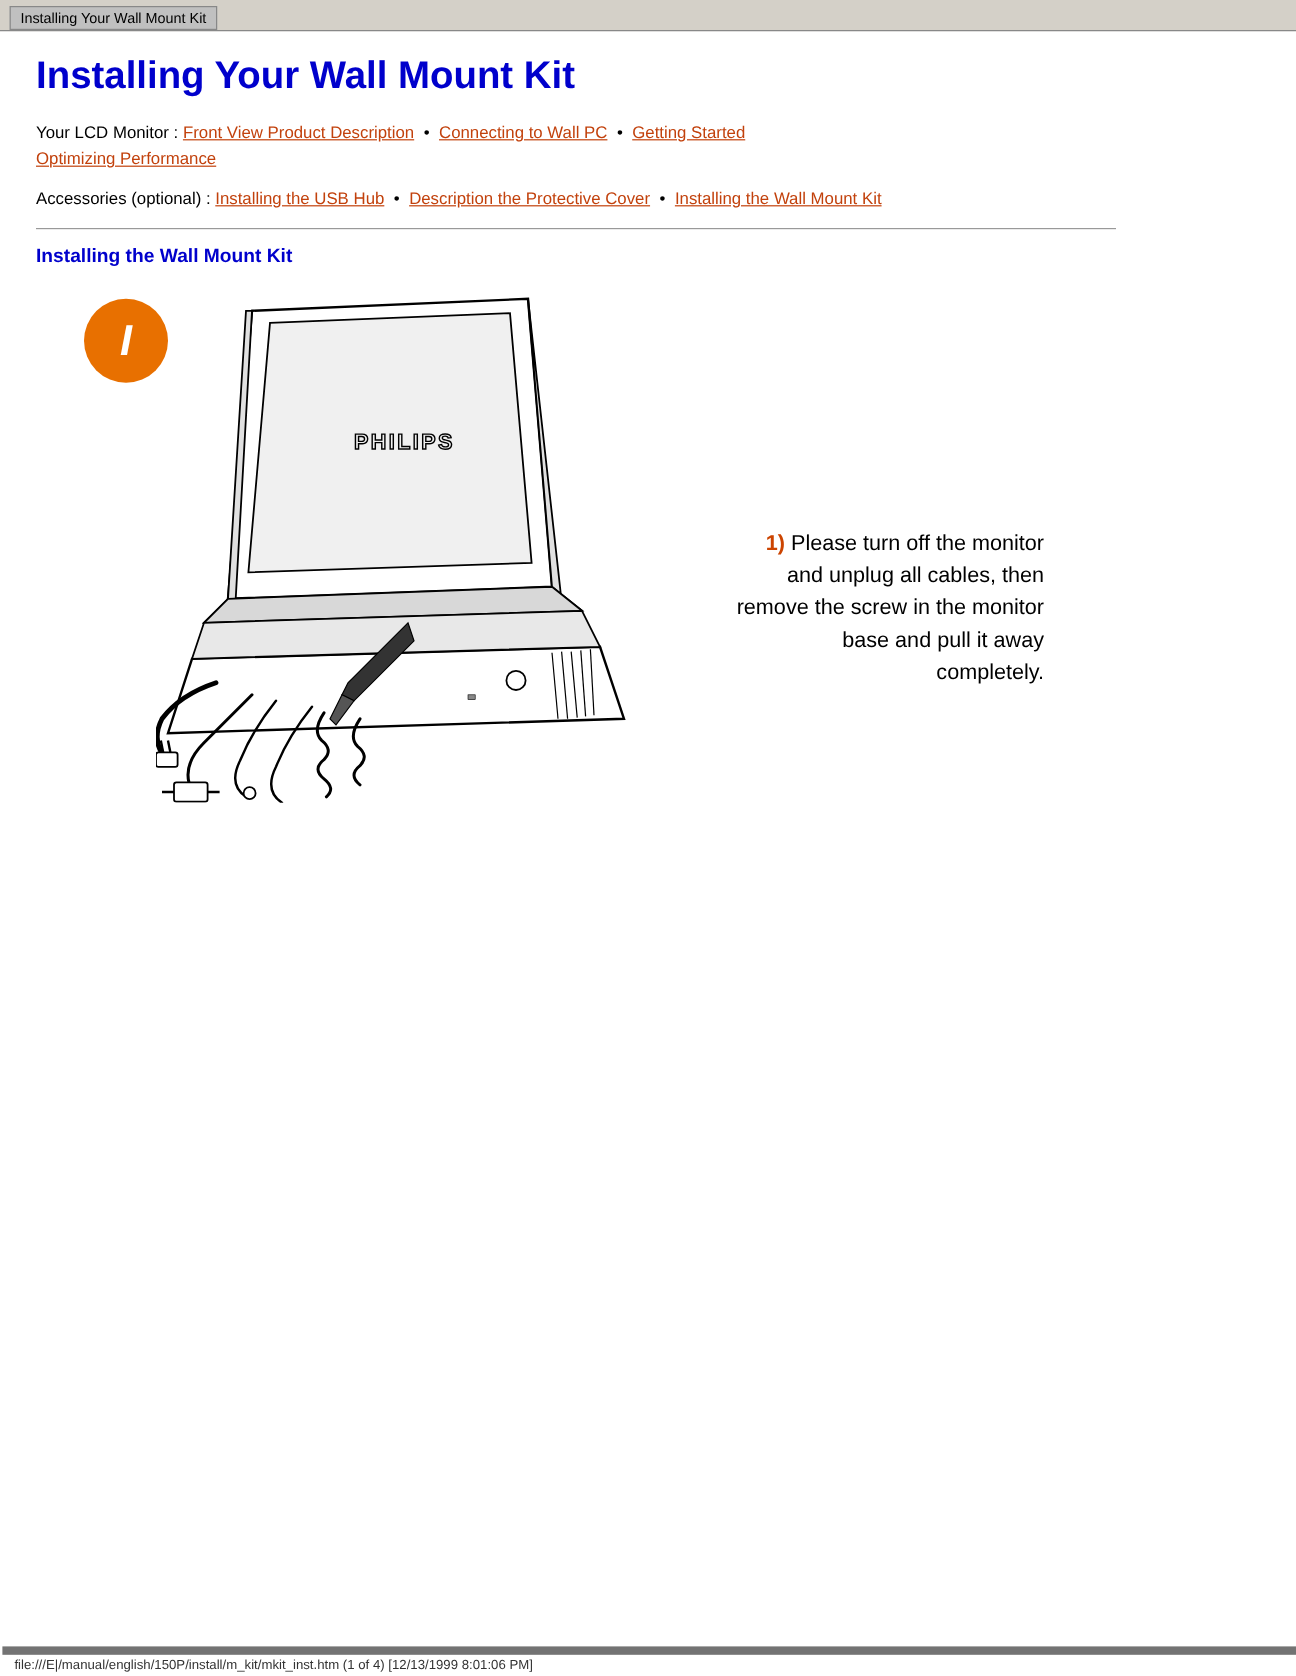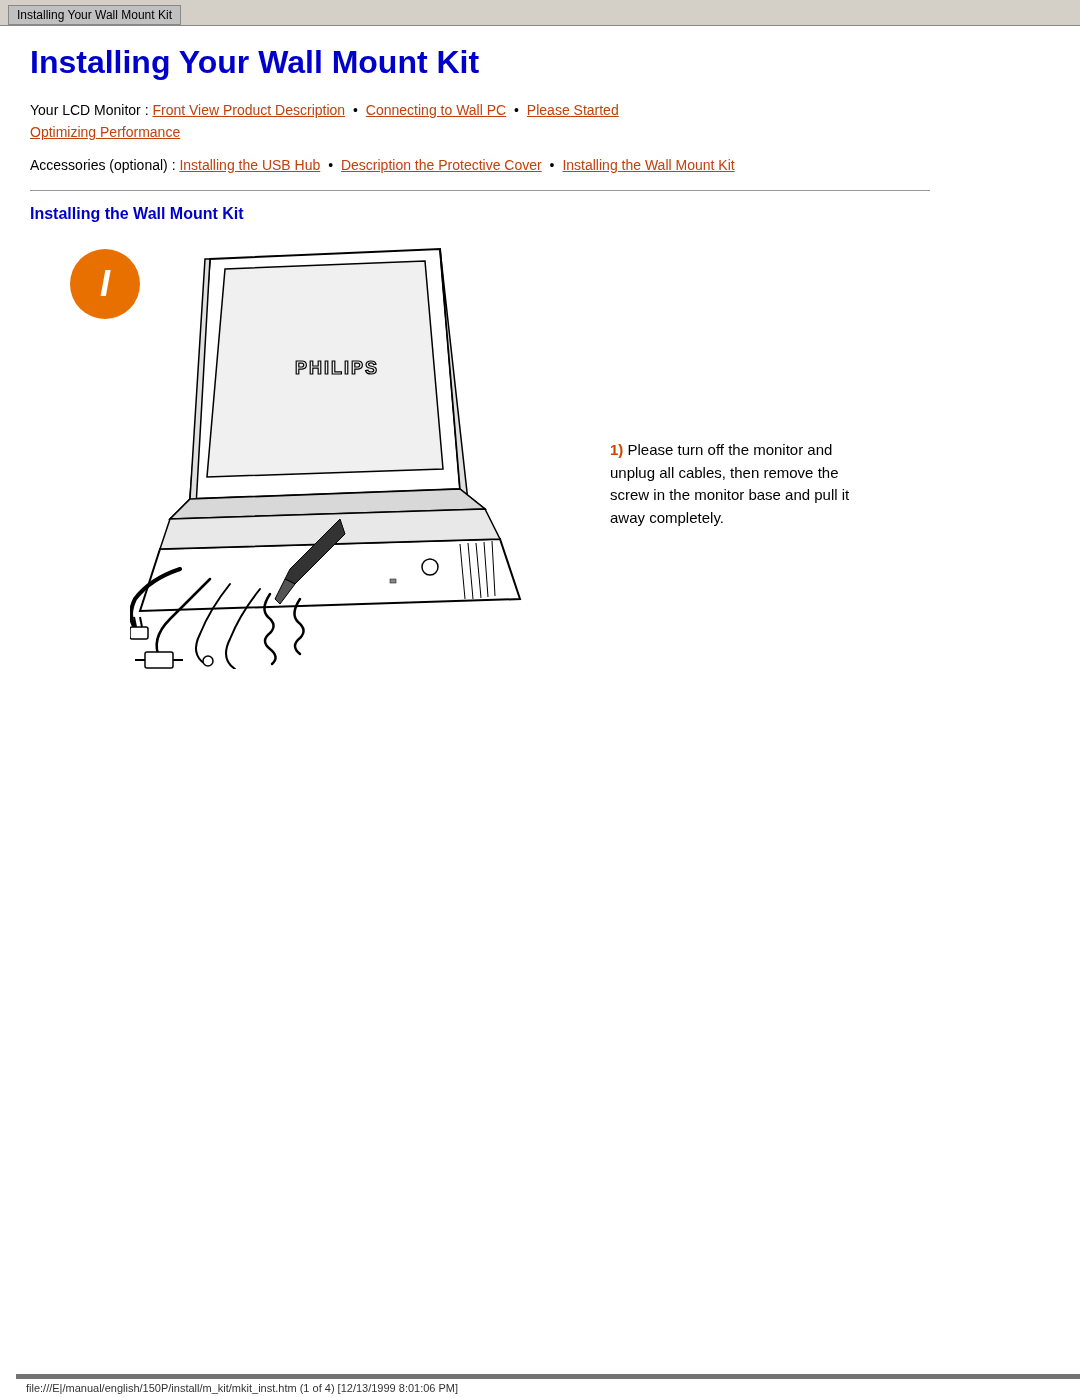--- a/index.html
+++ b/index.html
@@ -110,37 +110,38 @@
     
     .monitor-svg {
       display: block;
       margin-left: 100px;
       margin-top: 0;
     }
 
     .description-area {
       flex: 1;
       padding-top: 200px;
-      font-size: 15px;
+      font-size: 18px;
       line-height: 1.5;
       max-width: 260px;
+      text-align: right;
     }
 
     .step-number {
       color: #cc4400;
       font-weight: bold;
     }
 
     .footer-bar {
       position: fixed;
       bottom: 0;
-      left: 16px;
+      left: 2px;
       right: 0;
       background: #fff;
-      border-top: 5px solid #737373;
+      border-top: 7px solid #737373;
       font-size: 11px;
       padding: 3px 10px;
       color: #333;
     }
 
     .tab-bar {
       background: #d4d0c8;
       border-bottom: 1px solid #888;
       padding: 3px 4px 0 4px;
       font-size: 11px;
@@ -157,21 +158,21 @@
 
   <h1 class="page-title">Installing Your Wall Mount Kit</h1>
 
   <div class="nav-section">
     <span class="nav-label">Your LCD Monitor</span>
     <span> : </span>
     <a class="nav-link" href="#">Front View Product Description</a>
     <span class="nav-separator"> • </span>
     <a class="nav-link" href="#">Connecting to Wall PC</a>
     <span class="nav-separator"> • </span>
-    <a class="nav-link" href="#">Please Started</a>
+    <a class="nav-link" href="#">Getting Started</a>
     <br>
     <a class="nav-link" href="#">Optimizing Performance</a>
   </div>
 
   <div class="nav-section">
     <span class="nav-label">Accessories (optional)</span>
     <span> : </span>
     <a class="nav-link" href="#">Installing the USB Hub</a>
     <span class="nav-separator"> • </span>
     <a class="nav-link" href="#">Description the Protective Cover</a>

